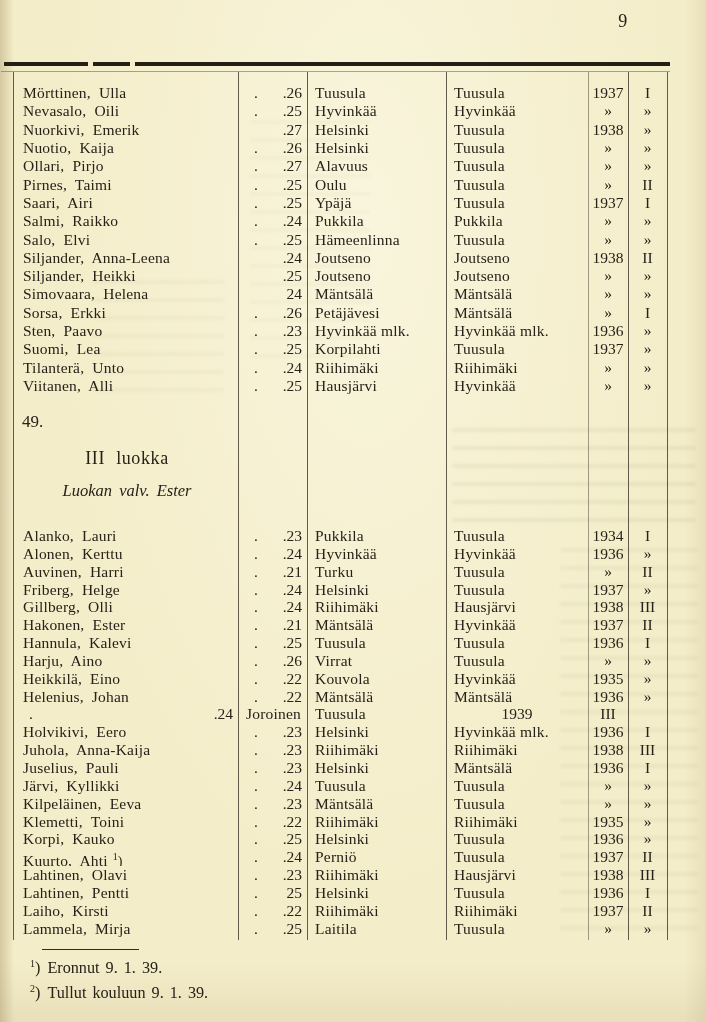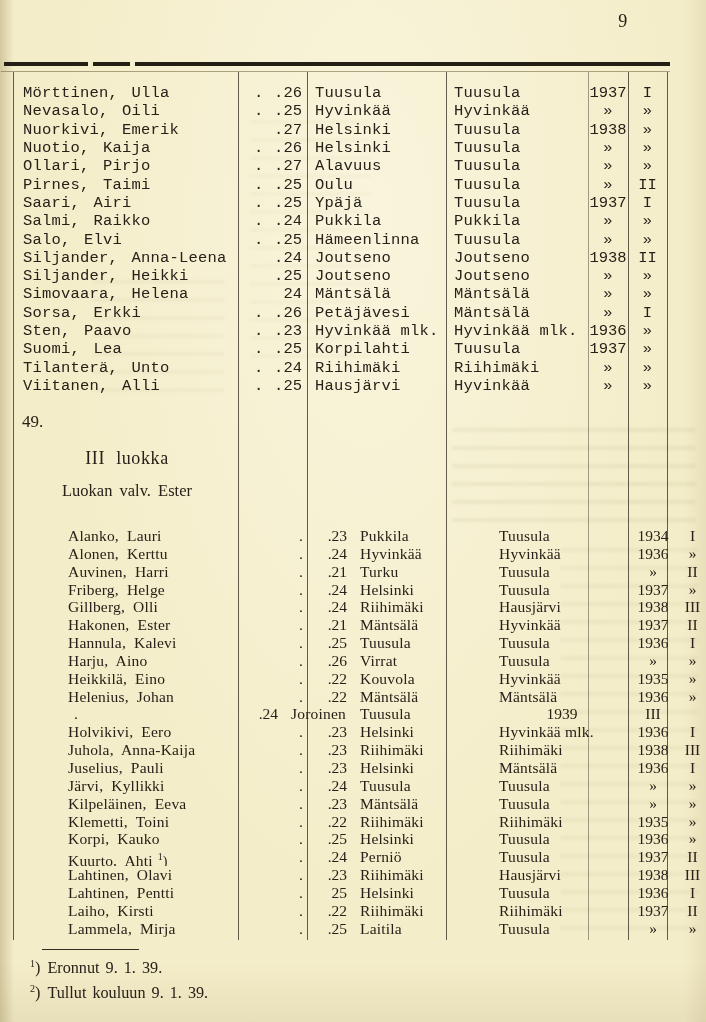--- a/index.html
+++ b/index.html
@@ -49,37 +49,37 @@
   .vl.v3{left:446px;} .vl.v4{left:588px;background:rgba(58,48,36,.45);}
   .vl.v5{left:628px;} .vl.v6{left:667px;}
 
   .rows{position:absolute;z-index:2;left:13px;width:654px;}
   .rows.sec1{top:84px;}
   .rows.sec2{top:527px;}
   .row{
     display:grid;grid-template-columns:225px 69px 139px 142px 40px 39px;
     font-size:15.5px;white-space:nowrap;
   }
-  .sec1 .row{height:18.32px;line-height:18.3px;font-family:Liberation Mono, monospace;}
-  .sec2 .row{height:17.85px;line-height:17.8px;padding-left:45px;}
+  .sec1 .row{height:18.32px;line-height:18.3px;}
+  .sec2 .row{height:17.85px;line-height:17.8px;}
   .c{overflow:hidden;}
   .c.name{padding-left:10px;word-spacing:4px;letter-spacing:.2px;}
   .c.dotnum{display:flex;justify-content:space-between;padding:0 5px 0 16px;}
   .c.place{padding-left:8px;letter-spacing:.2px;}
   .c.year,.c.grade{text-align:center;}
   sup.note{font-size:10px;margin-left:5px;letter-spacing:0;}
   .np{font-size:14px;}
 
   .count-label{position:absolute;z-index:2;left:22px;top:412px;font-size:17px;}
 
   .section-heading{
     position:absolute;z-index:2;left:13px;top:448px;width:228px;text-align:center;
   }
   .class-title{font-size:18px;word-spacing:6px;letter-spacing:.6px;}
-  .supervisor{margin-top:12px;font-size:16.5px;line-height:19px;word-spacing:3px;}
+  .supervisor{margin-top:12px;font-size:16.5px;line-height:19px;word-spacing:3px;font-style:italic;}
 
   .fn-rule{position:absolute;z-index:2;left:42px;top:949px;width:97px;height:1.4px;background:#352d21;}
   .footnotes{position:absolute;z-index:2;left:30px;top:954px;font-size:16.2px;line-height:20.6px;word-spacing:2px;}
   .footnotes sup{font-size:10px;}
   .fn .fn-text{margin-left:7px;}
 </style>
 </head>
 <body>
 
 <div class="page">

